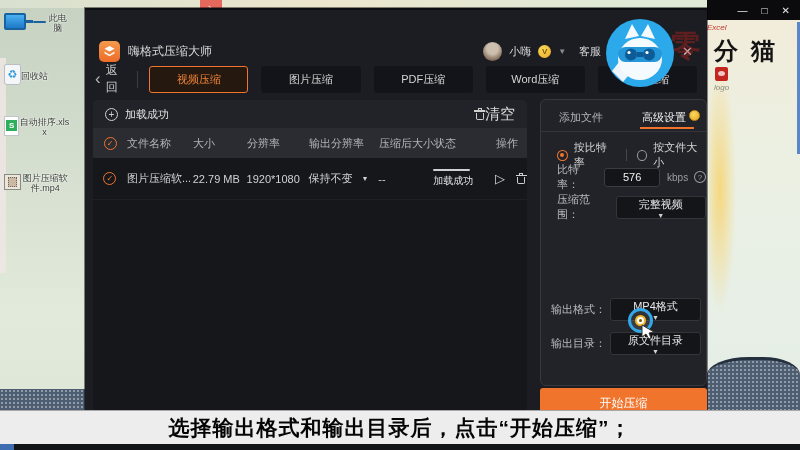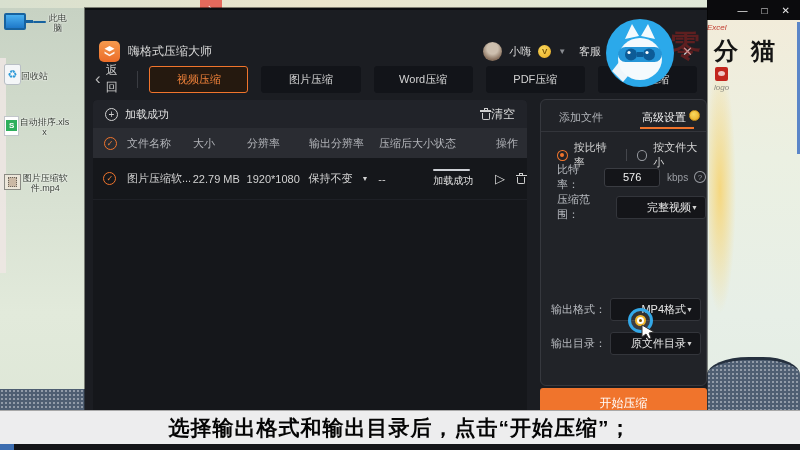--- a/index.html
+++ b/index.html
@@ -89,21 +89,21 @@
   .tab { width:103px; height:27px; margin-right:13px; background:#121419; border:1px solid #121419;
     border-radius:3px; color:#d4d4d4; font-size:11px; display:flex; align-items:center; justify-content:center; }
   .tab.active { background:#25190f; border-color:#f0742c; color:#f0823a; }
 
   .content-left { position:absolute; left:8px; top:90px; width:434px; height:312px; display:flex;
     flex-direction:column; background:#15171b; border-radius:4px 4px 0 0; overflow:hidden; }
   .toolbar { height:28px; background:#212329; display:flex; align-items:center; padding:0 12px; }
   .add-circle { width:13px; height:13px; border:1px solid #d2d2d2; border-radius:50%; color:#d2d2d2;
     font-size:10px; line-height:11px; text-align:center; margin-right:7px; }
   .add-label { color:#e2e2e2; font-size:11px; }
-  .clear-group { margin-left:auto; display:flex; align-items:center; color:#d8d8d8; font-size:12px;justify-content:center; }
+  .clear-group { margin-left:auto; display:flex; align-items:center; color:#d8d8d8; font-size:15px;justify-content:center; }
   .trash { position:relative; width:11px; height:12px; }
   .trash .handle { position:absolute; left:3.5px; top:0; width:4px; height:2px; border:1px solid #cfcfcf; border-bottom:none; }
   .trash .lid { position:absolute; left:0; top:2px; width:11px; height:1.5px; background:#cfcfcf; }
   .trash .body { position:absolute; left:1.5px; top:4.5px; width:8px; height:7px; border:1px solid #cfcfcf;
     border-top:none; border-radius:0 0 2px 2px; }
   .thead { height:30px; background:#2a2c32; display:flex; align-items:center; color:#b2b4b9; font-size:11px; }
   .trow { height:42px; background:#15171b; display:flex; align-items:center; color:#d2d2d2; font-size:11px;
     border-bottom:1px solid #1e2026; }
   .tfill { flex:1; background:#15171b; }
   .c-check { width:34px; display:flex; justify-content:center; }
@@ -145,21 +145,21 @@
     border-radius:3px; color:#f0f0f0; font-size:11px; display:flex; align-items:center; justify-content:center; }
   .bit-unit { margin-left:7px; font-size:10px; color:#9a9da3; }
   .q-circle { margin-left:6px; width:12px; height:12px; border:1px solid #9a9da3; border-radius:50%;
     color:#9a9da3; font-size:8px; display:flex; align-items:center; justify-content:center; }
   .sel-row { display:flex; align-items:center; }
   .row-range { left:16px; top:92px; }
   .row-format { left:10px; top:198px; }
   .row-dir { left:10px; top:232px; }
   .dropdown { width:91px; height:23px; margin-left:4px; background:#141519; border:1px solid #33353b;
     border-radius:3px; color:#e8e8e8; font-size:11px; display:flex; align-items:center;
-    padding:0 7px; justify-content:flex-end; }
+    padding:0 7px; justify-content:space-between;flex-direction:column; }
   .dropdown .cd { font-size:7px; color:#d2d2d2; }
 
   .start-btn { position:absolute; left:455px; top:378px; width:167px; height:30px; background:#f0742c;
     border-radius:3px; color:#fff; font-size:12px; display:flex; align-items:center; justify-content:center; }
 
   
   .watermark-zero { position:absolute; left:671px; top:26px; font-size:30px; font-weight:bold;
     color:rgba(205,35,30,.38); z-index:30; }
   .cat { position:absolute; left:606px; top:19px; width:68px; height:68px; z-index:40; }
   .cursor-ind { position:absolute; left:628px; top:308px; z-index:45; }
@@ -262,24 +262,24 @@
         <span>返回</span>
       </div>
       <div class="nav-div"></div>
       <div class="tab active">
         <span>视频压缩</span>
         </div>
       <div class="tab">
         <span>图片压缩</span>
         </div>
       <div class="tab">
+        <span>PDF压缩</span>
+        </div>
+      <div class="tab">
         <span>Word压缩</span>
-        </div>
-      <div class="tab">
-        <span>PDF压缩</span>
         </div>
       <div class="tab" style="margin-right:0;">
         <span>PPT压缩</span>
         </div>
     </div>
 
     <div class="content-left">
       <div class="toolbar">
         <div class="add-circle">+</div>
         <div class="add-label">加载成功</div>

